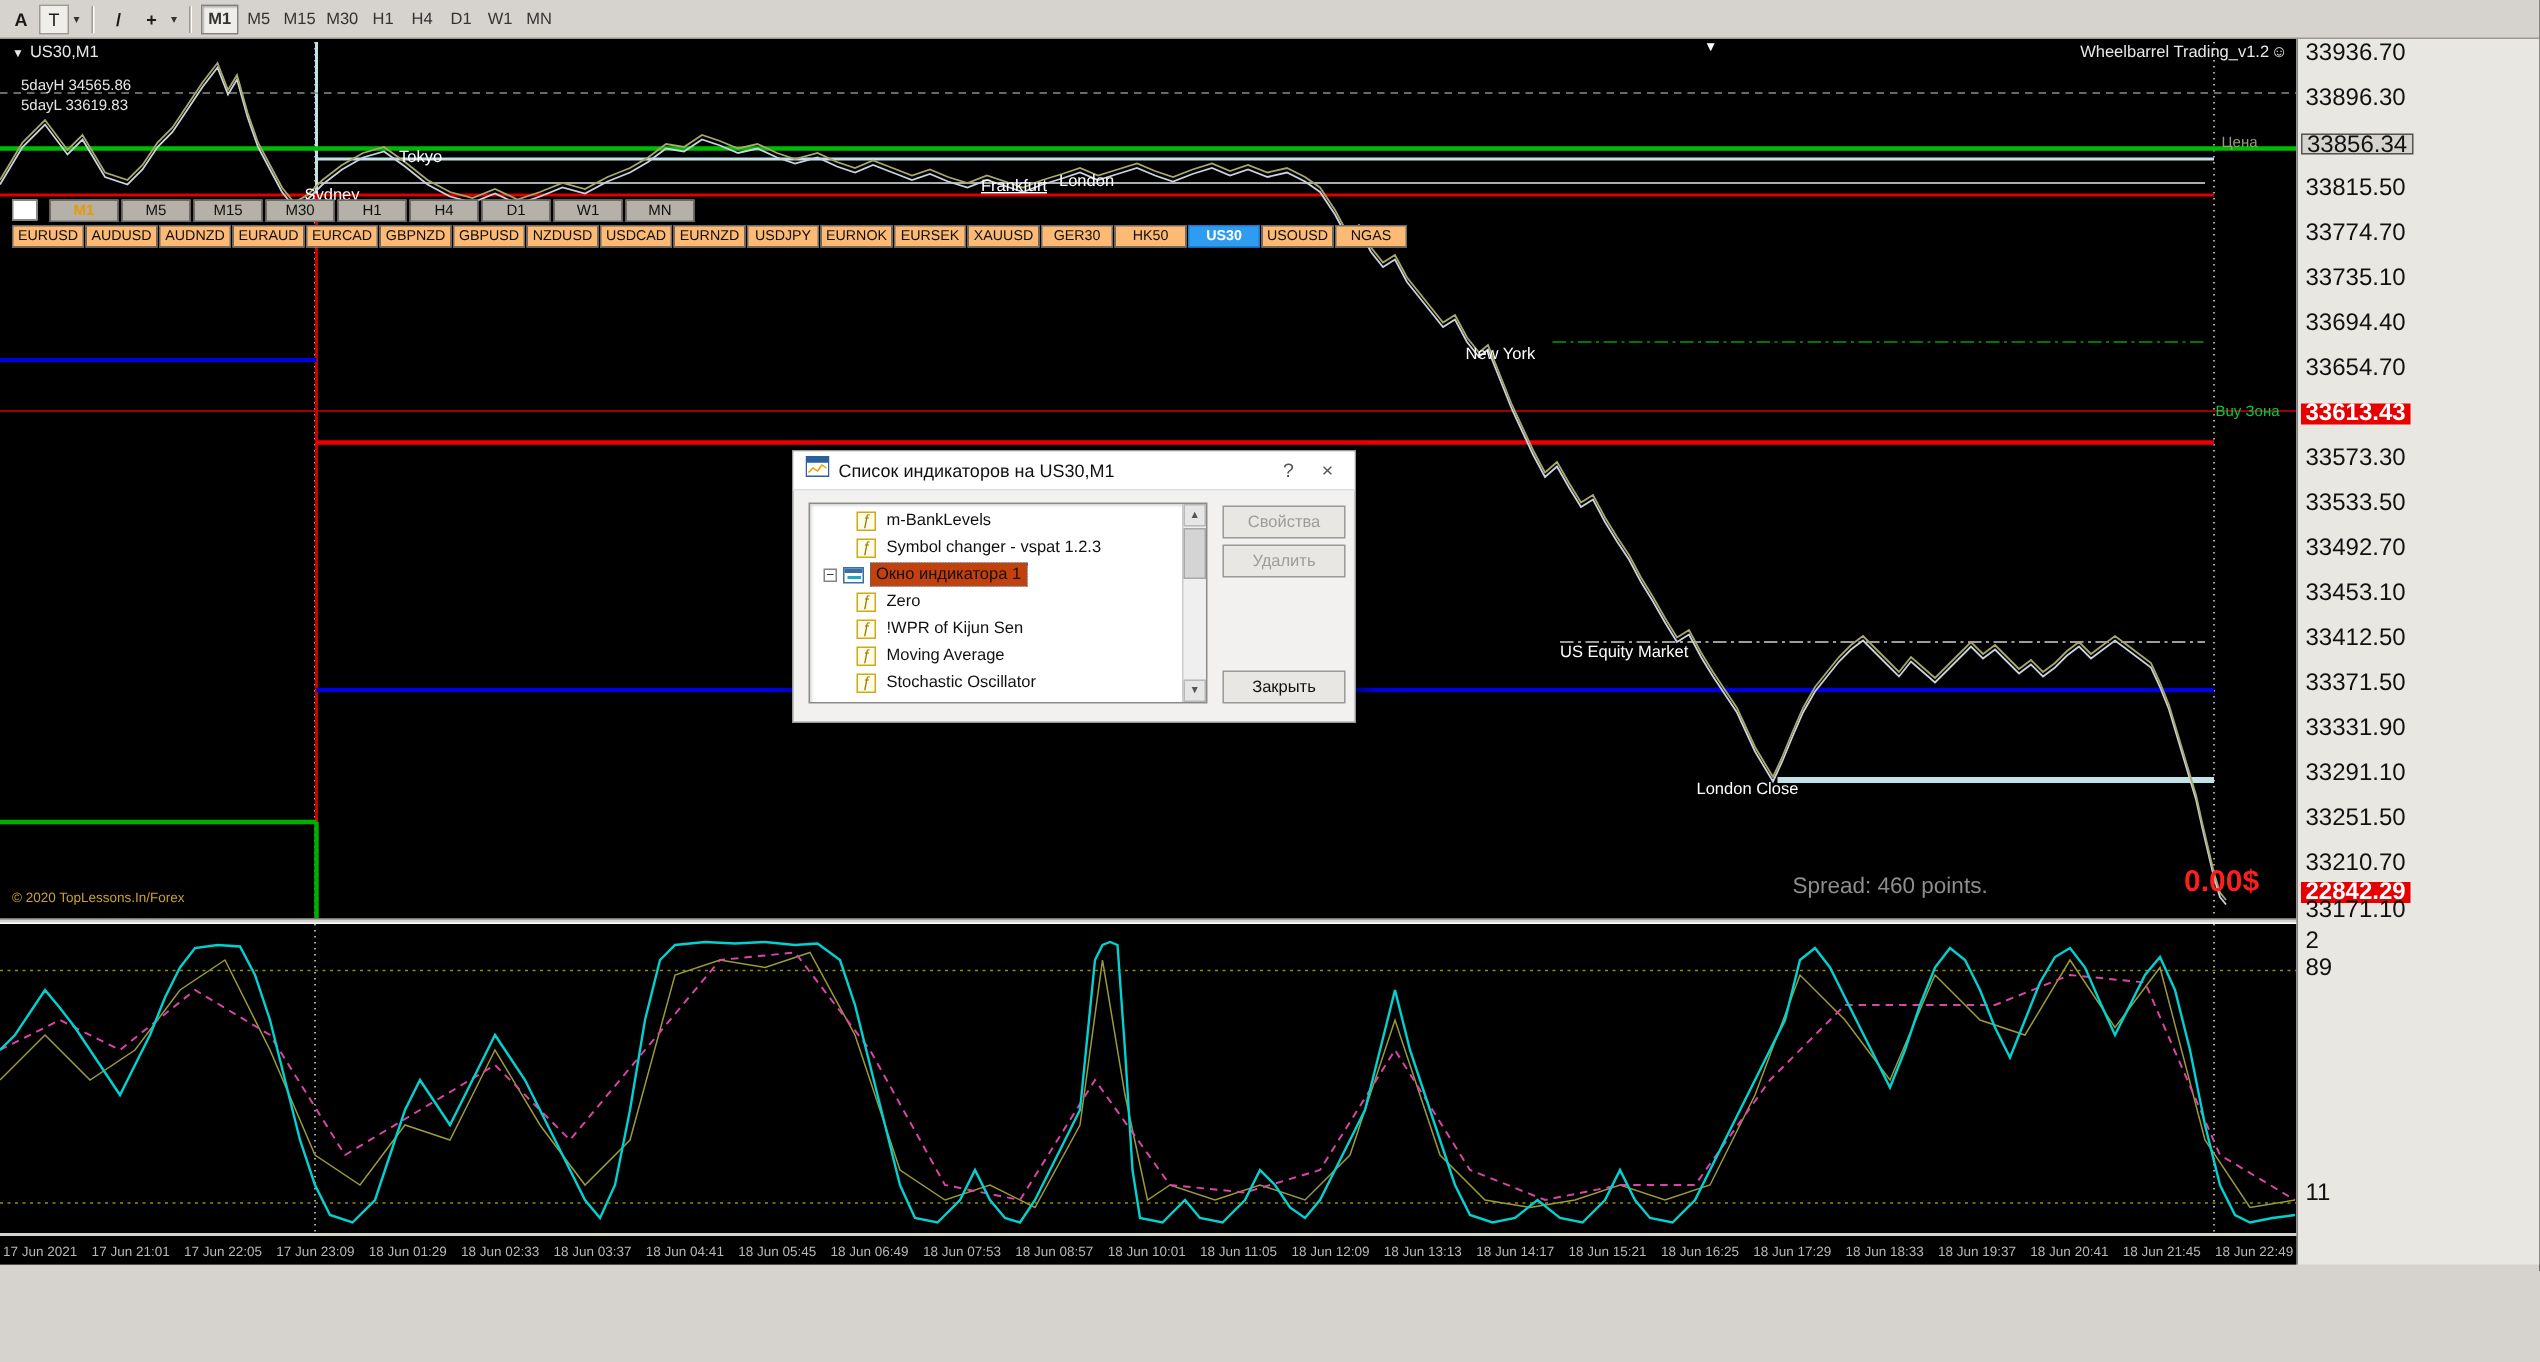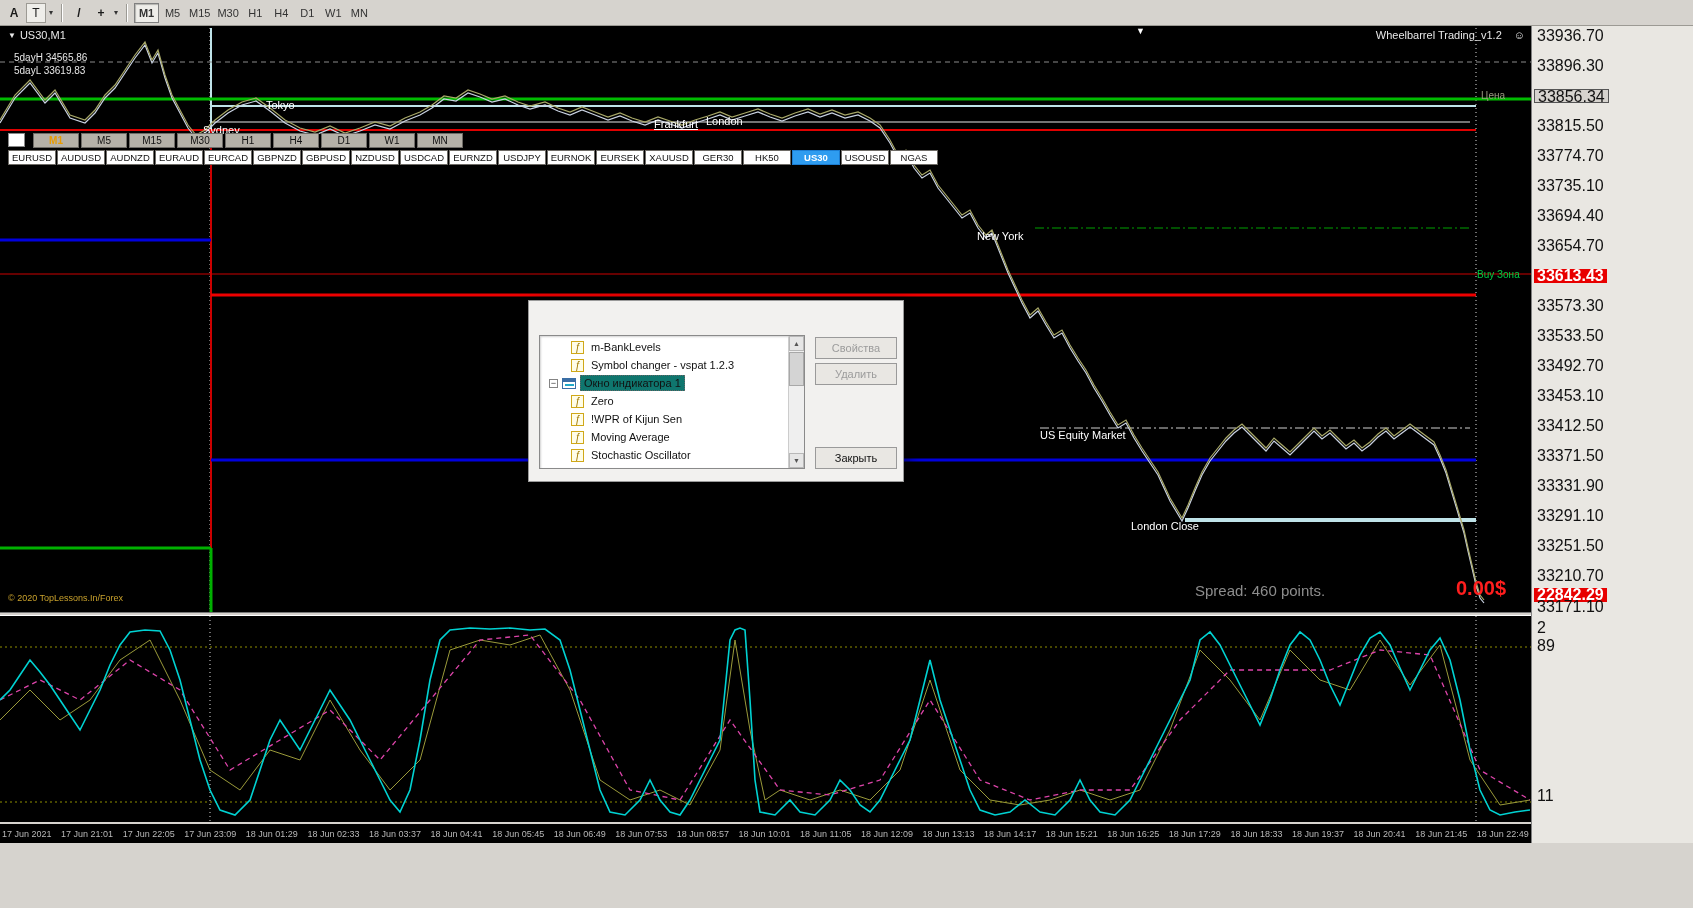--- a/index.html
+++ b/index.html
@@ -24,35 +24,35 @@
   #chart-svg{position:absolute;left:0;top:0;width:1531px;height:817px}
   .sep1{position:absolute;left:0;top:586px;width:1531px;height:4px;background:#d6d3ce;
         border-top:1px solid #777;border-bottom:1px solid #fff;z-index:2}
   .sep2{position:absolute;left:0;top:796px;width:1531px;height:2px;background:#d6d3ce;z-index:2}
   .time-axis{position:absolute;left:0;top:798px;width:1531px;height:19px;background:#000;display:flex;
              justify-content:space-between;align-items:center;padding:0 2px;z-index:2}
   .tl{font-size:9px;color:#b8b8b8;white-space:nowrap}
 
   .chart-label{position:absolute;left:8px;top:3px;color:#e8e8e8;font-size:11px;z-index:3;display:flex;gap:4px;align-items:center}
   .chart-label .tri{font-size:8px}
-  .wb-title{position:absolute;right:6px;top:3px;color:#e8e8e8;font-size:11px;z-index:3;display:flex;gap:12px;align-items:center}
+  .wb-title{position:absolute;right:6px;top:3px;color:#e8e8e8;font-size:11px;z-index:3;display:flex;gap:1px;align-items:center}
   .top-tri{position:absolute;left:1136px;top:0;color:#fff;font-size:9px;z-index:3}
   .fiveday{position:absolute;left:14px;top:25px;color:#e6e6e6;font-size:10px;line-height:13px;z-index:3}
   .copyright{position:absolute;left:8px;top:567px;color:#c8a12c;font-size:9px;z-index:3}
   .spread{position:absolute;left:1195px;top:556px;color:#8d8d8d;font-size:15px;z-index:3}
   .pnl{position:absolute;left:1456px;top:551px;color:#ff1e1e;font-size:20px;font-weight:bold;z-index:3}
   .price-word{position:absolute;left:1481px;top:64px;color:#9a9a80;font-size:10px;z-index:3}
   .buy-zone{position:absolute;left:1477px;top:243px;color:#00cc44;font-size:10px;z-index:3}
   .sess{position:absolute;color:#fff;font-size:11px;white-space:nowrap;z-index:3}
 
   .white-box{position:absolute;left:8px;top:107px;width:17px;height:14px;background:#fff;border:1px solid #888;z-index:4}
   .ctf{position:absolute;top:107px;width:46px;height:15px;background:#b5b1a8;border:1px solid #6e6b66;
        color:#111;font-size:10px;display:flex;align-items:center;justify-content:center;z-index:4}
   .ctf.act{color:#e89b00;font-weight:bold}
-  .sym{position:absolute;top:124px;width:48px;height:15px;background:#ffffff;border:1px solid #6e6b66;
+  .sym{position:absolute;top:124px;width:48px;height:15px;background:#fdba74;border:1px solid #6e6b66;
        color:#111;font-size:9.5px;display:flex;align-items:center;justify-content:center;z-index:4}
   .sym.act{background:#2e9cf0;border-color:#1c7cd0;color:#fff;font-weight:bold}
 
   
   .price-axis{position:absolute;left:1531px;top:26px;width:162px;height:817px;background:#e9e7e2;
               border-left:1px solid #808080}
   .pa{position:absolute;left:5px;font-size:16px;color:#111;height:14px;line-height:14px;white-space:nowrap}
   .pa.boxed{background:#d6d3ce;border:1px solid #555;padding:0 3px;left:2px}
   .pa.red{background:#e80000;color:#fff;padding:0 3px;left:2px;font-weight:bold}
 
@@ -69,21 +69,21 @@
   #dlg-items{position:absolute;left:1px;top:2px;right:17px;bottom:2px;overflow:hidden}
   .di{height:18px;display:flex;align-items:center;font-size:11px;color:#111;white-space:nowrap}
   .fxic{width:13px;height:13px;border:1px solid #d0a818;background:#fffde8;color:#a07800;font-size:10px;
         font-style:italic;line-height:11px;text-align:center;margin-right:4px;flex:none}
   .winic{width:14px;height:11px;border:1px solid #3a6ea5;background:#fff;margin-right:4px;flex:none;position:relative}
   .winic::before{content:"";position:absolute;left:0;top:0;right:0;height:3px;background:#3a6ea5}
   .winic::after{content:"";position:absolute;left:2px;bottom:2px;width:9px;height:2px;background:#20a8c8}
   .ex{width:9px;height:9px;border:1px solid #848484;background:#fff;color:#333;font-size:9px;line-height:7px;
       text-align:center;margin-right:4px;flex:none}
   .dil{padding:1px 3px}
-  .dil.foc{border:1px dotted #666;background:#0f766e}
+  .dil.foc{border:1px dotted #666;background:#c2410c}
   .dlg-scroll{position:absolute;right:0;top:0;bottom:0;width:16px;background:#efefef;border-left:1px solid #ccc}
   .sb-up,.sb-down{position:absolute;left:0;right:0;height:15px;background:#e6e6e6;border:1px solid #b8b8b8;
                   display:flex;align-items:center;justify-content:center;font-size:7px;color:#555}
   .sb-up{top:0}.sb-down{bottom:0}
   .sb-thumb{position:absolute;left:0;right:0;top:16px;height:34px;background:#d4d4d4;border:1px solid #a8a8a8}
   .dlg-btn{position:absolute;left:286px;width:82px;height:22px;background:#e9e7e3;border:1px solid #9a9a9a;
            font-size:11px;color:#111;font-family:inherit}
   .dlg-btn.dis{color:#9c9c9c}
 </style>
 </head>
@@ -221,20 +221,32 @@
       <div class="tl">18 Jun 16:25</div>
       <div class="tl">18 Jun 17:29</div>
       <div class="tl">18 Jun 18:33</div>
       <div class="tl">18 Jun 19:37</div>
       <div class="tl">18 Jun 20:41</div>
       <div class="tl">18 Jun 21:45</div>
       <div class="tl">18 Jun 22:49</div>
     </div>
 
   <div class="dlg">
+    <div class="dlg-title">
+      <span class="dlg-ico">
+        <svg width="16" height="14">
+            <rect x="0.5" y="0.5" width="15" height="13" fill="#fff" stroke="#2c5f9e"></rect>
+            <rect x="0.5" y="0.5" width="15" height="4" fill="#2c5f9e"></rect>
+            <polyline points="2,11 5,8 8,10 11,6 14,8" stroke="#e8a000" fill="none"></polyline>
+          </svg>
+      </span>
+      <span class="dlg-text">Список индикаторов на US30,M1</span>
+      <span class="dlg-help">?</span>
+      <span class="dlg-close">×</span>
+    </div>
     <div class="dlg-list">
       <div id="dlg-items">
           <div class="di" style="padding-left: 30px;">
             <div class="fxic">ƒ</div>
             <div class="dil">m-BankLevels</div>
           </div>
           <div class="di" style="padding-left: 30px;">
             <div class="fxic">ƒ</div>
             <div class="dil">Symbol changer - vspat 1.2.3</div>
           </div>

